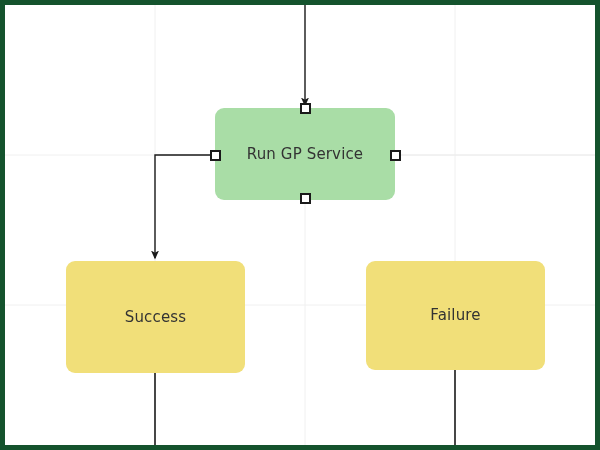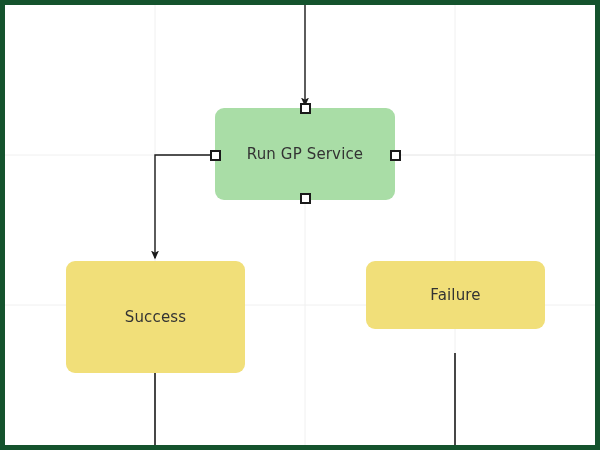--- a/index.html
+++ b/index.html
@@ -117,17 +117,17 @@
 
   <div class="port" style="left:294.5px; top:97.5px;"></div>
   <div class="port" style="left:204.5px; top:144.5px;"></div>
   <div class="port" style="left:384.5px; top:144.5px;"></div>
   <div class="port" style="left:294.5px; top:187.5px;"></div>
 
   <div class="node node-terminal" style="left:61px; top:256px; width:179px; height:112px;">
     <span class="node-label">Success</span>
   </div>
 
-  <div class="node node-terminal" style="left:361px; top:256px; width:179px; height:68px;">
+  <div class="node node-terminal" style="left:361px; top:256px; width:179px; height:109px;">
     <span class="node-label">Failure</span>
   </div>
 
 </div>
 
 </body></html>

